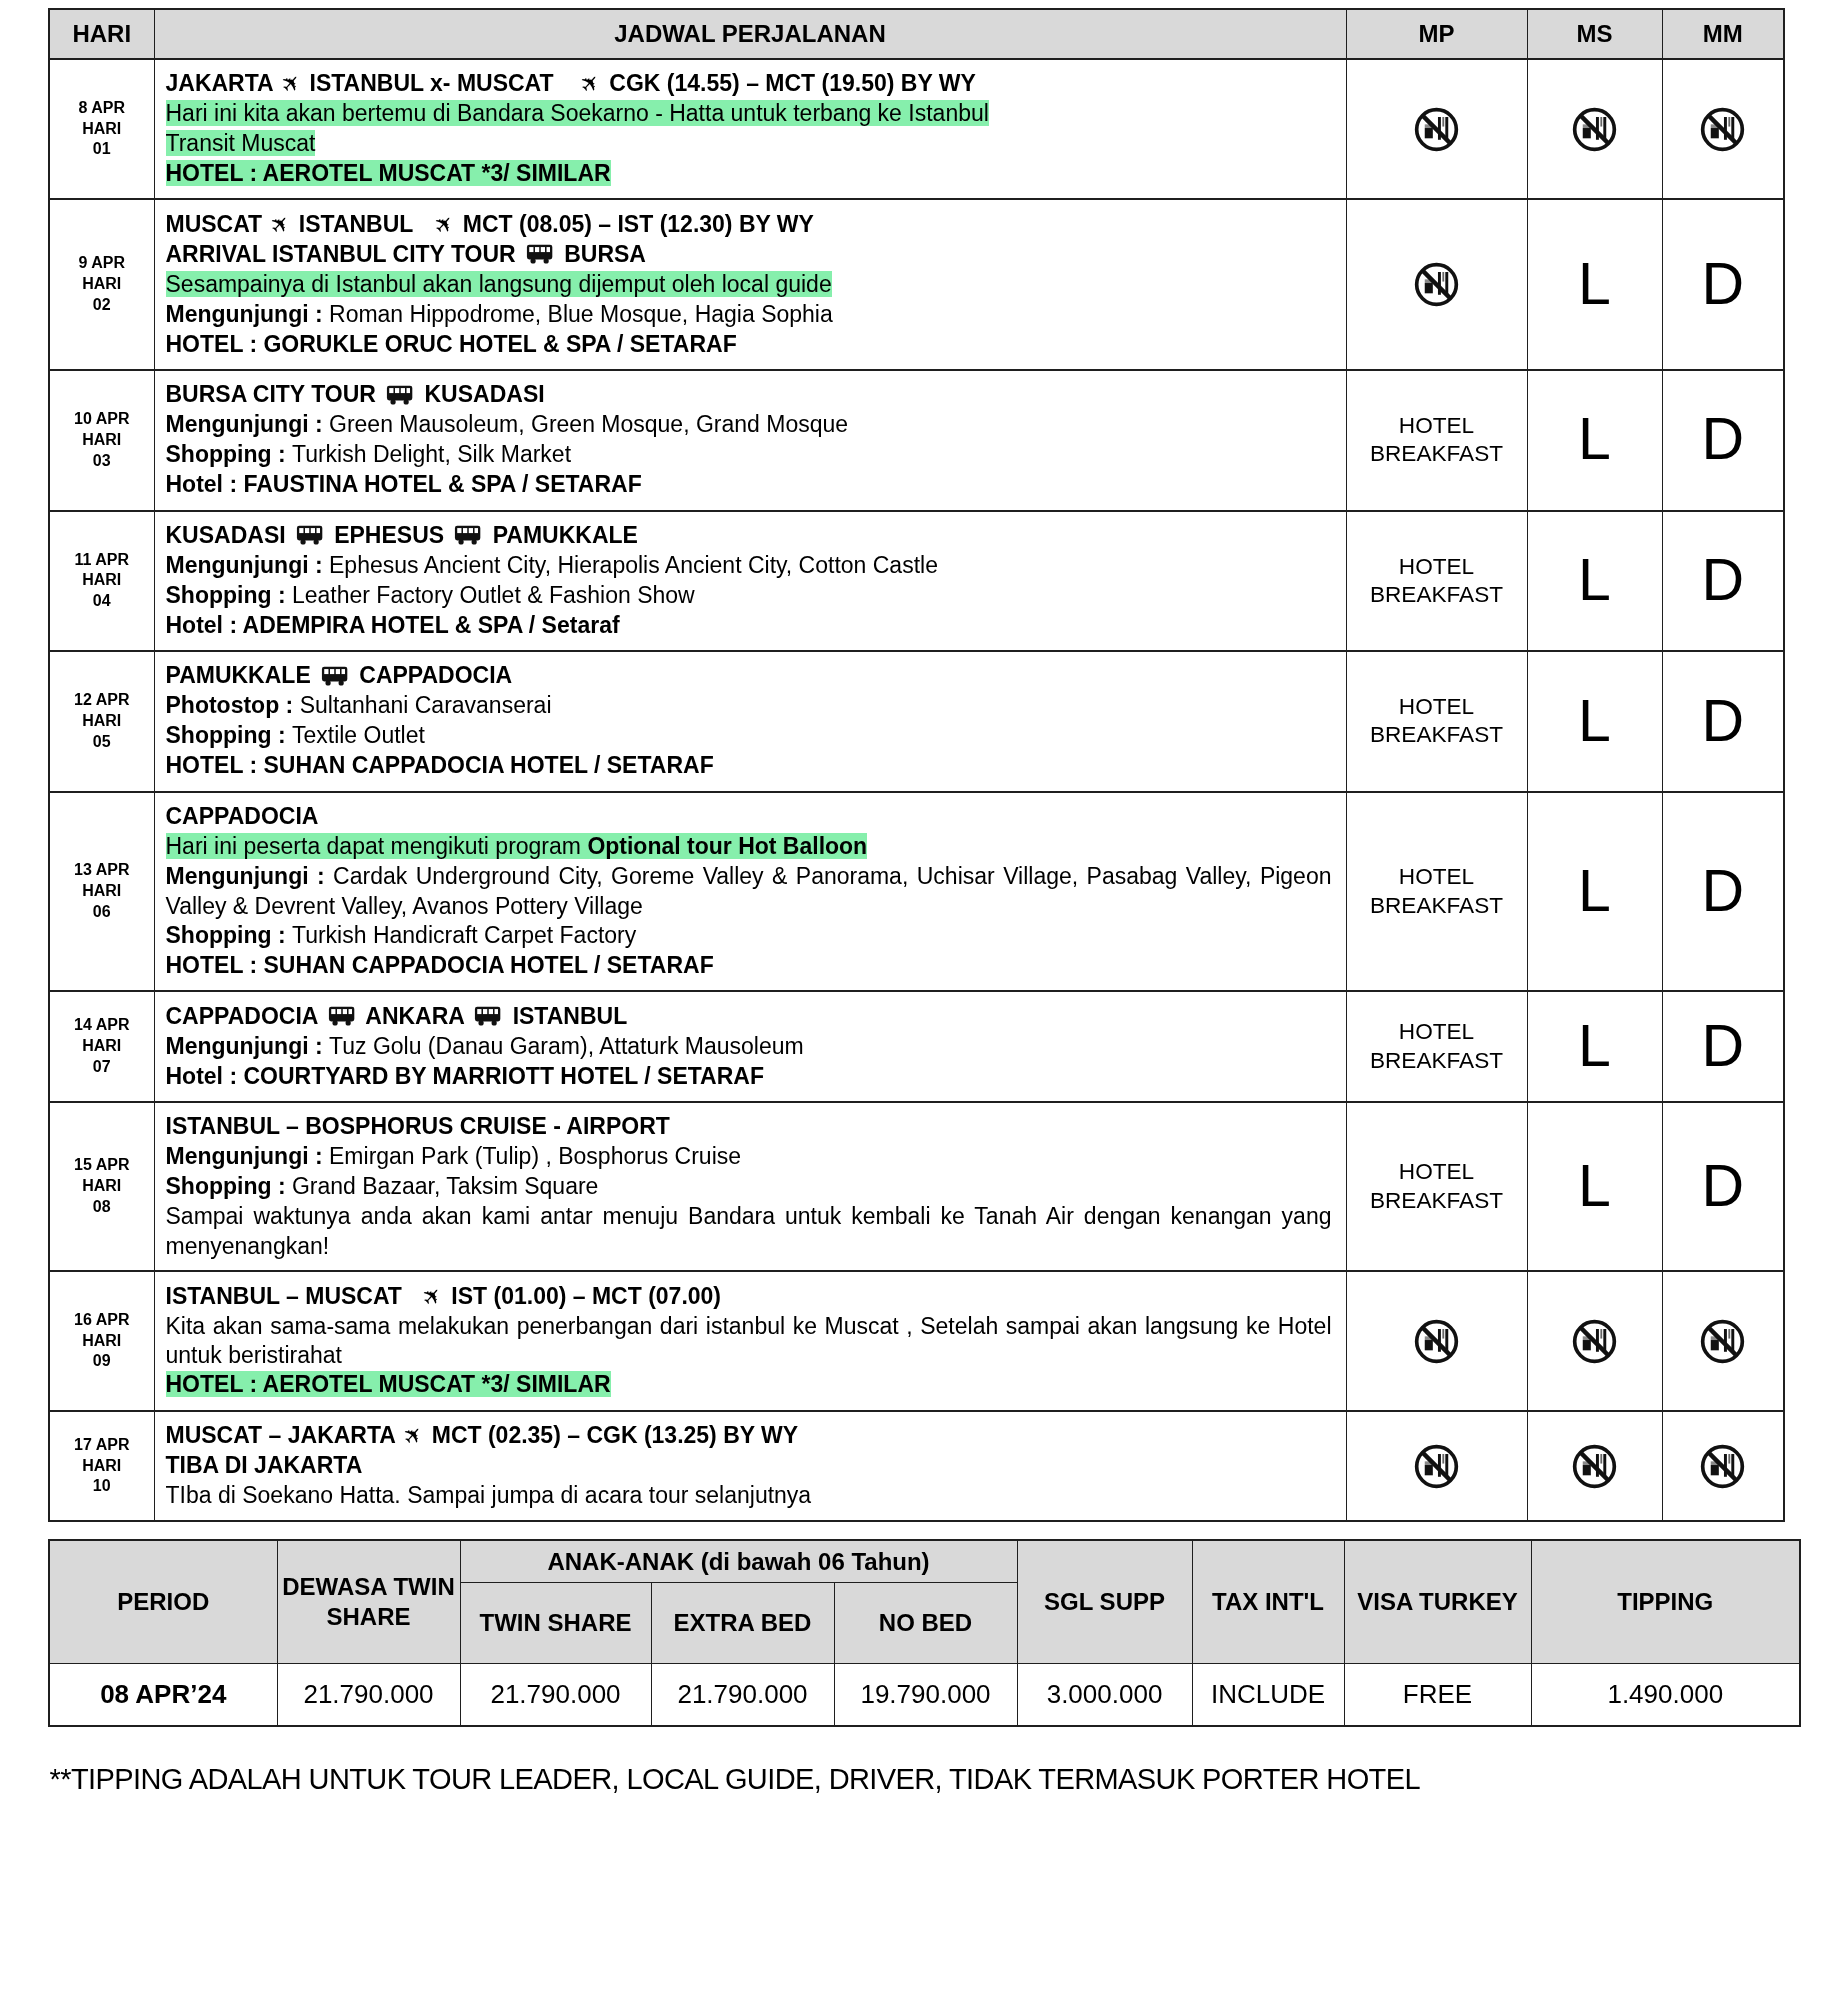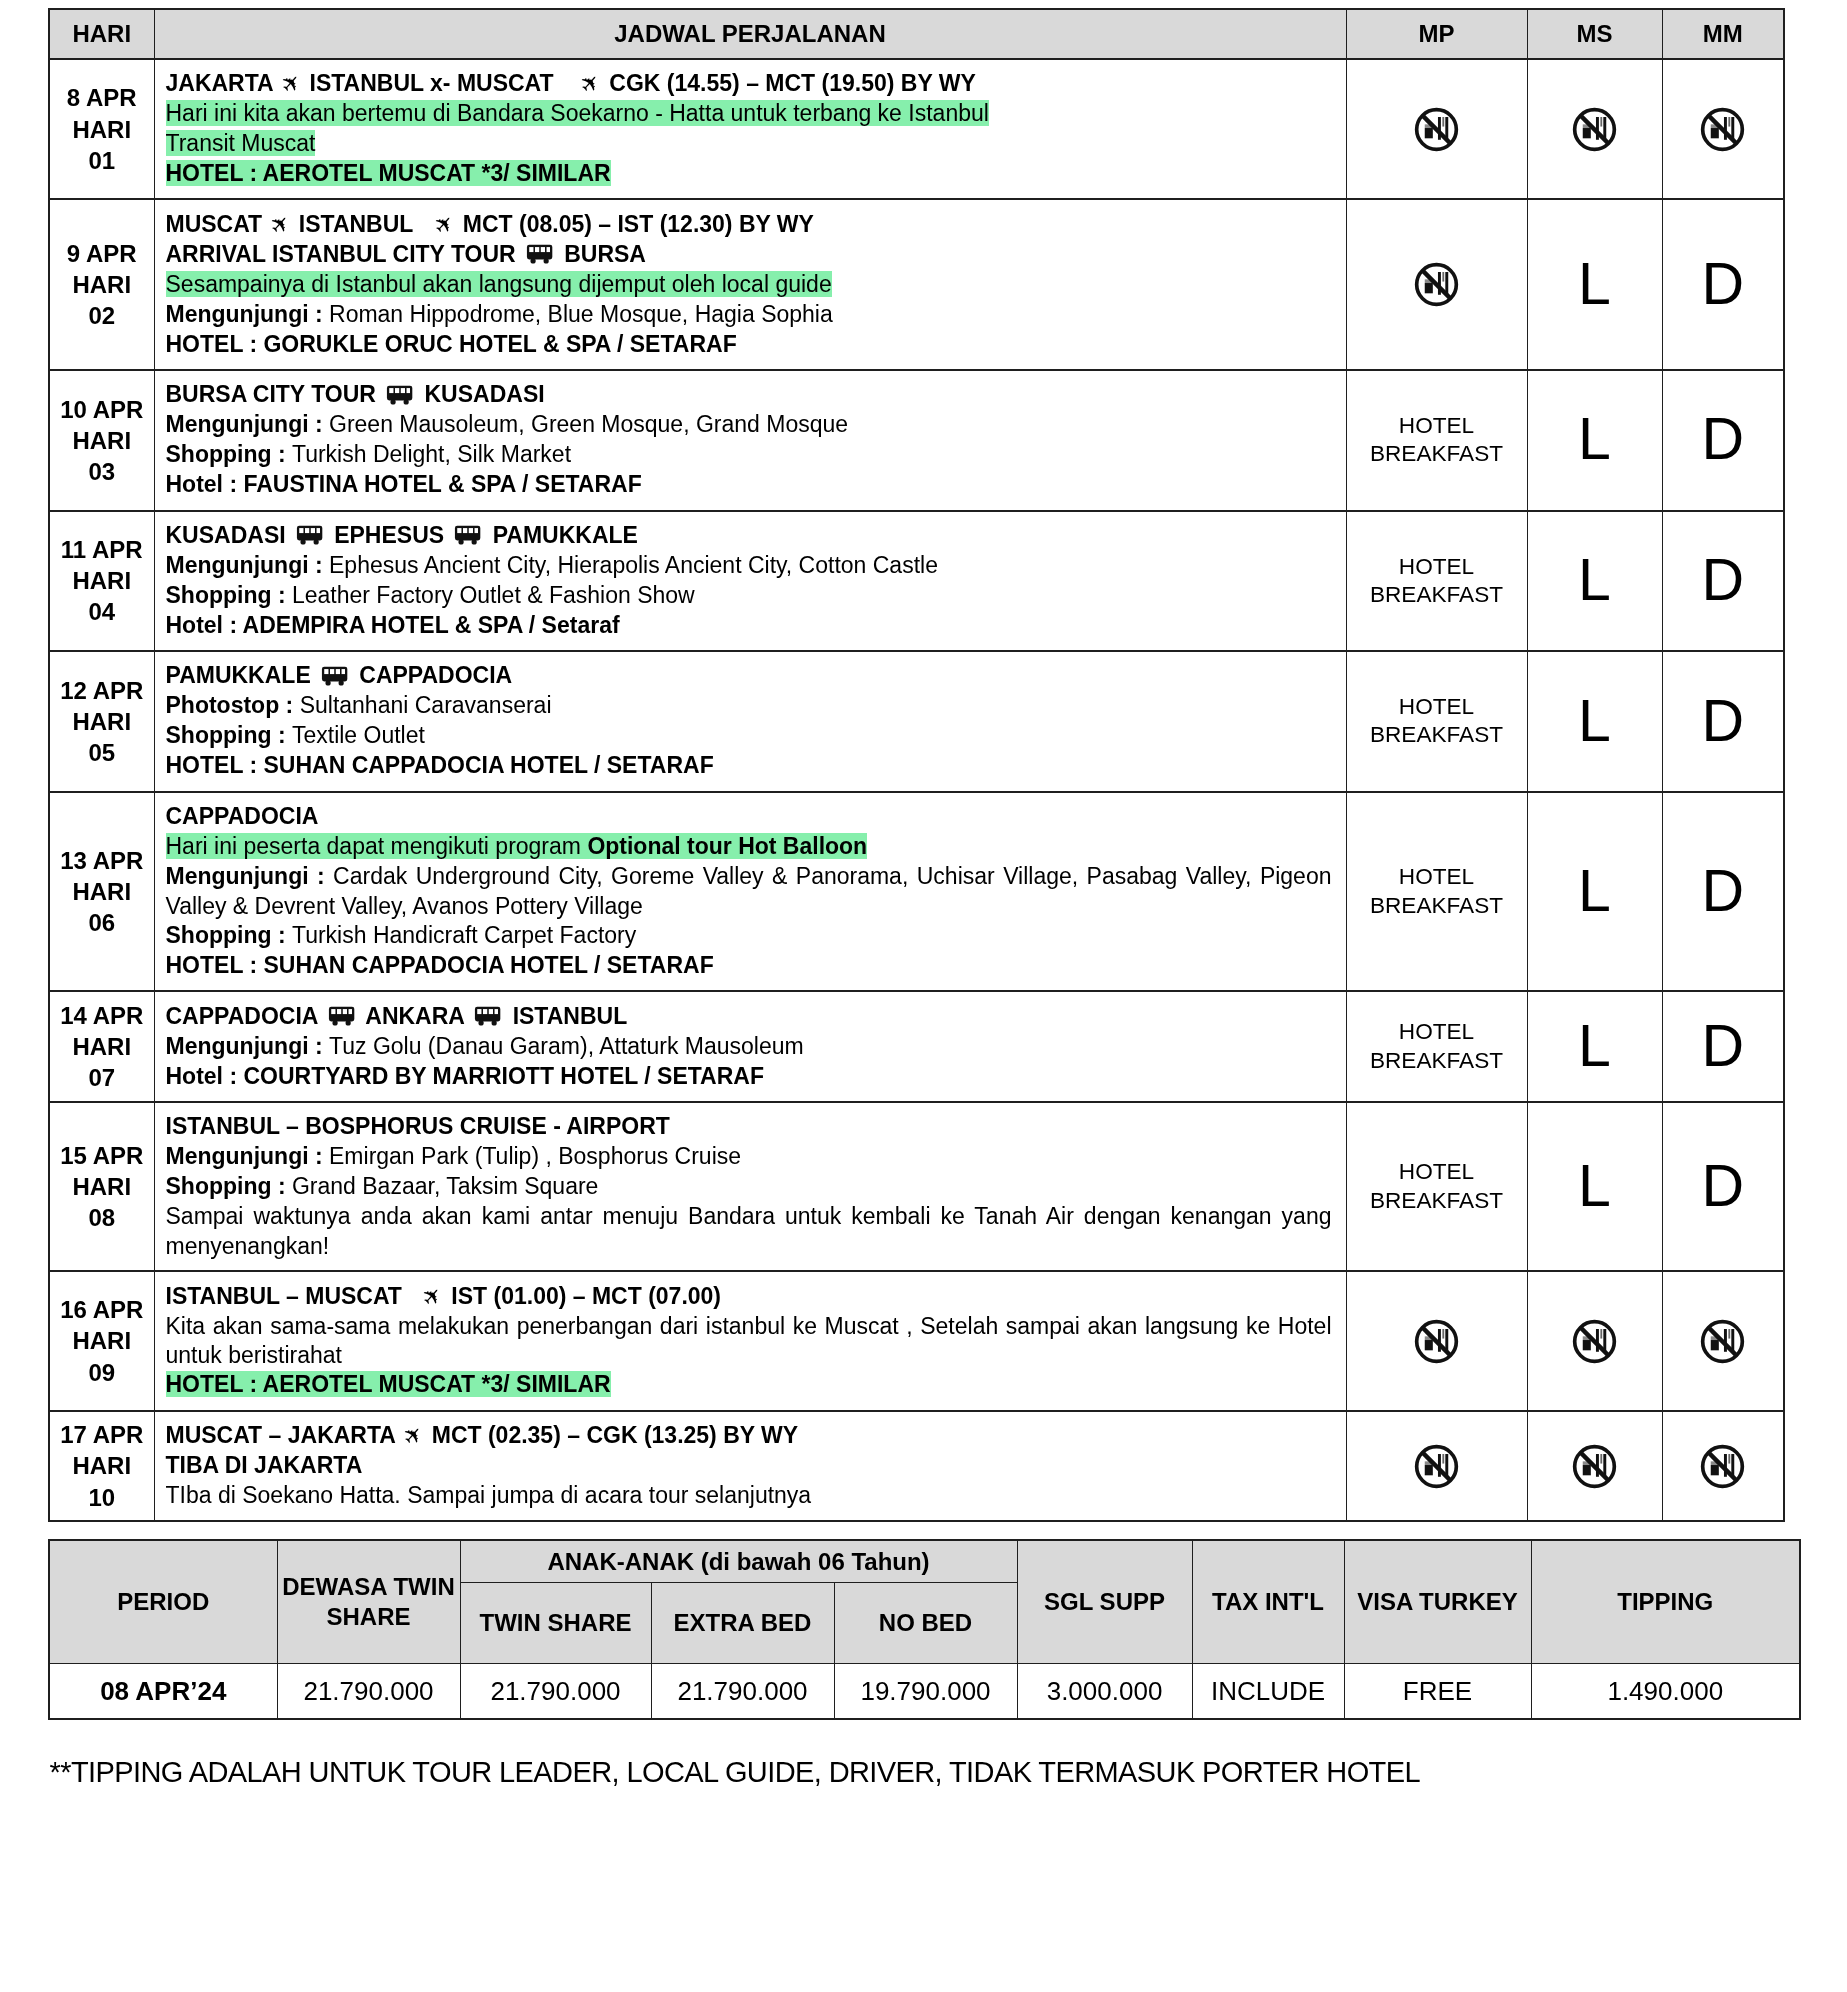--- a/index.html
+++ b/index.html
@@ -7,41 +7,41 @@
     font-family:"Liberation Sans","DejaVu Sans",sans-serif; overflow:hidden; }
   .page { padding:7.8px 0 0 48px; }
 
   table { border-collapse:collapse; table-layout:fixed; }
 
   
   .itin { width:1734px; border:2.3px solid #1f1f1f; }
   .itin th { background:#d9d9d9; border:1.6px solid #1f1f1f; border-bottom:2.3px solid #1f1f1f;
     font-size:24px; font-weight:bold; padding:10px 3.1px; }
   .itin td { border:1.6px solid #1f1f1f; border-top:2.3px solid #1f1f1f; vertical-align:middle; }
-  .day-cell { text-align:center; font-weight:bold; font-size:24px; line-height:1.3; padding:4.7px 1.6px; }
+  .day-cell { text-align:center; font-weight:bold; font-size:16px; line-height:1.3; padding:4.7px 1.6px; }
   .sched-cell { padding:9.3px 14px 9.3px 11px; font-size:23px; line-height:1.28; }
   .line { min-height:30px; }
   .b { font-weight:bold; }
   .just { text-align:justify; }
   .hl span { background:#86efac; }
   .plane { display:inline-block; transform:rotate(-48deg); font-size:1em; margin:0 2.3px; font-weight:normal; }
   .bus svg { vertical-align:-2.3px; margin:0 3.9px; }
   .meal-cell { text-align:center; padding:4.7px 3.1px; }
   .meal-letter { font-size:59px; line-height:1.05; font-weight:400; }
   .meal-text { font-size:22.6px; line-height:1.25; font-weight:normal; }
   .nomeal svg { vertical-align:middle; }
 
   
   .harga { margin:22px 0 0 1.6px; font-size:28px; letter-spacing:-0.4px; }
   .price { width:1750px; margin-top:17px; border:2.3px solid #1f1f1f; }
   .price th { background:#d9d9d9; border:1.6px solid #1f1f1f; font-size:24px; font-weight:bold;
     padding:4.7px 4.7px; line-height:1.25; vertical-align:middle; }
   .price .th-anak { height:42px;margin-top:8px; }
   .price .sub th { height:81px; }
-  .price td { border:1.6px solid #1f1f1f; text-align:center; font-size:26px; height:56px; vertical-align:middle; }
+  .price td { border:1.6px solid #1f1f1f; text-align:center; font-size:26px; height:63px; vertical-align:middle; }
   .pv-period { font-weight:bold; font-size:30px; }
   .th-tax { font-size:21px;margin-top:45px; }
 
   
   .note { margin:22px 0 0 1.6px; font-size:29px; letter-spacing:-0.6px; }
   .note2 { margin-top:36px; }
   .disclaimer { margin:20px 0 0 1.6px; width:1479px; font-weight:bold; font-size:26px;
     line-height:1.35; text-indent:109px; letter-spacing:-0.2px; }
 </style>
 </head>

